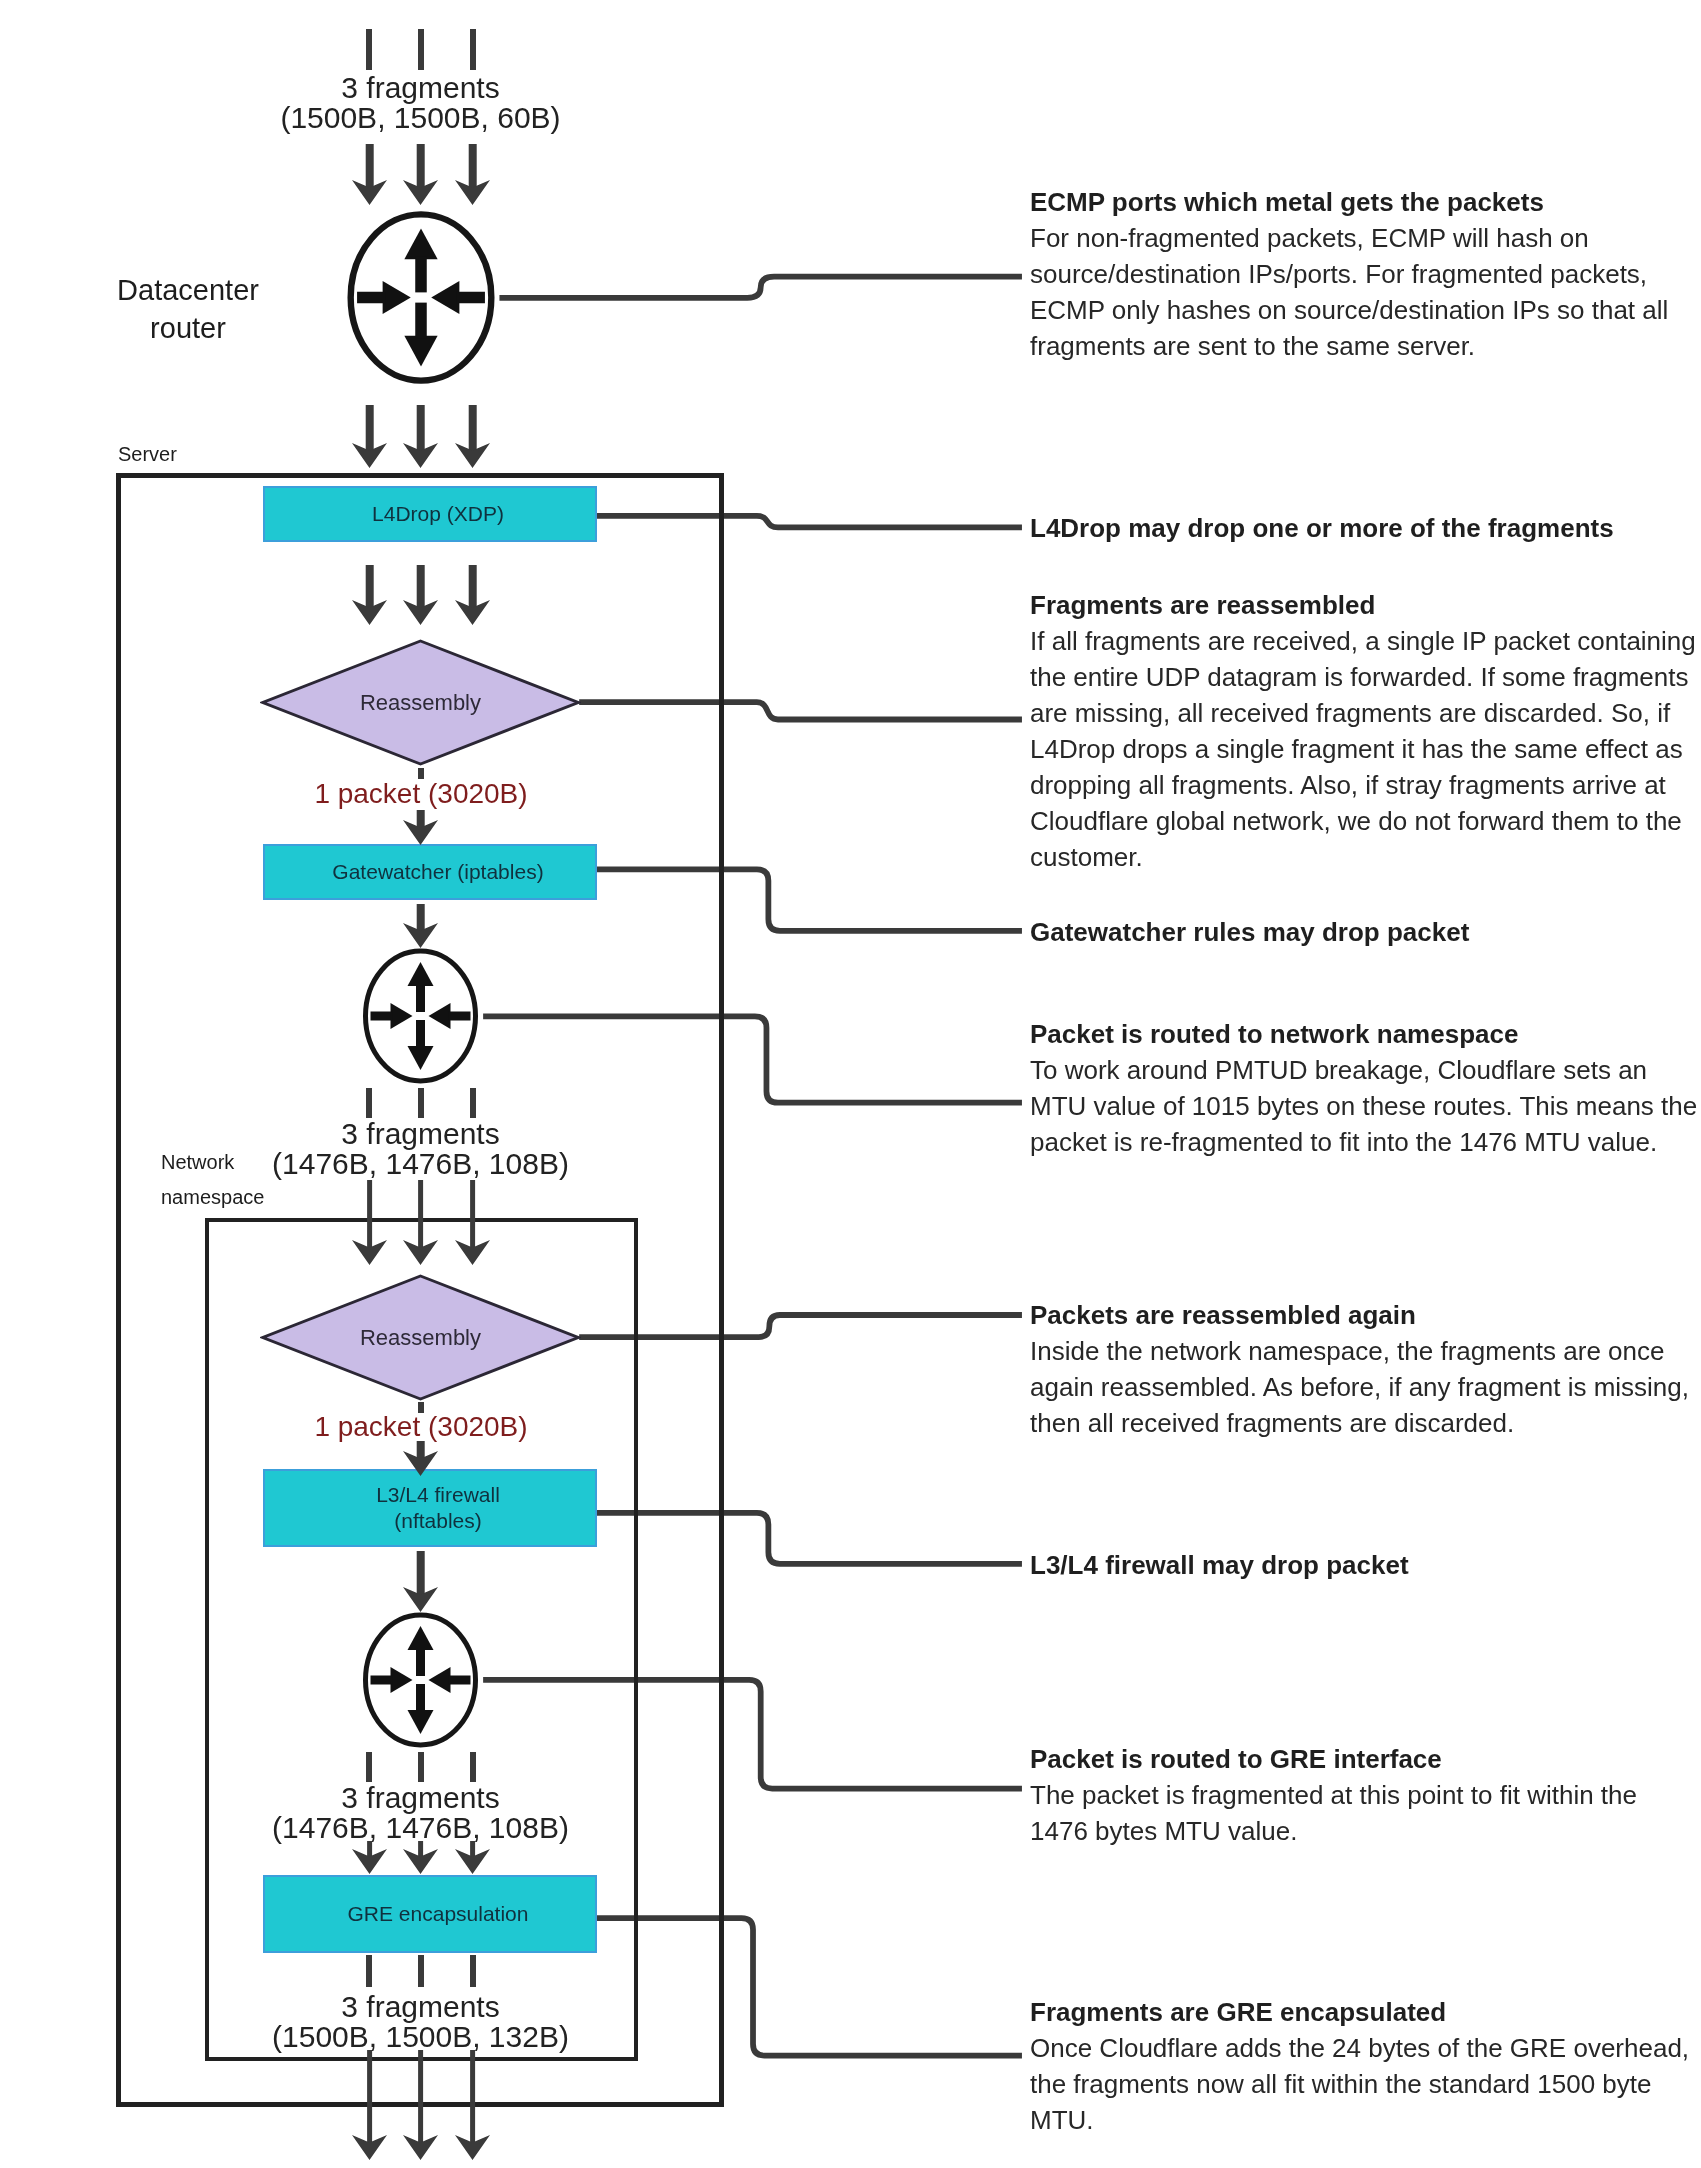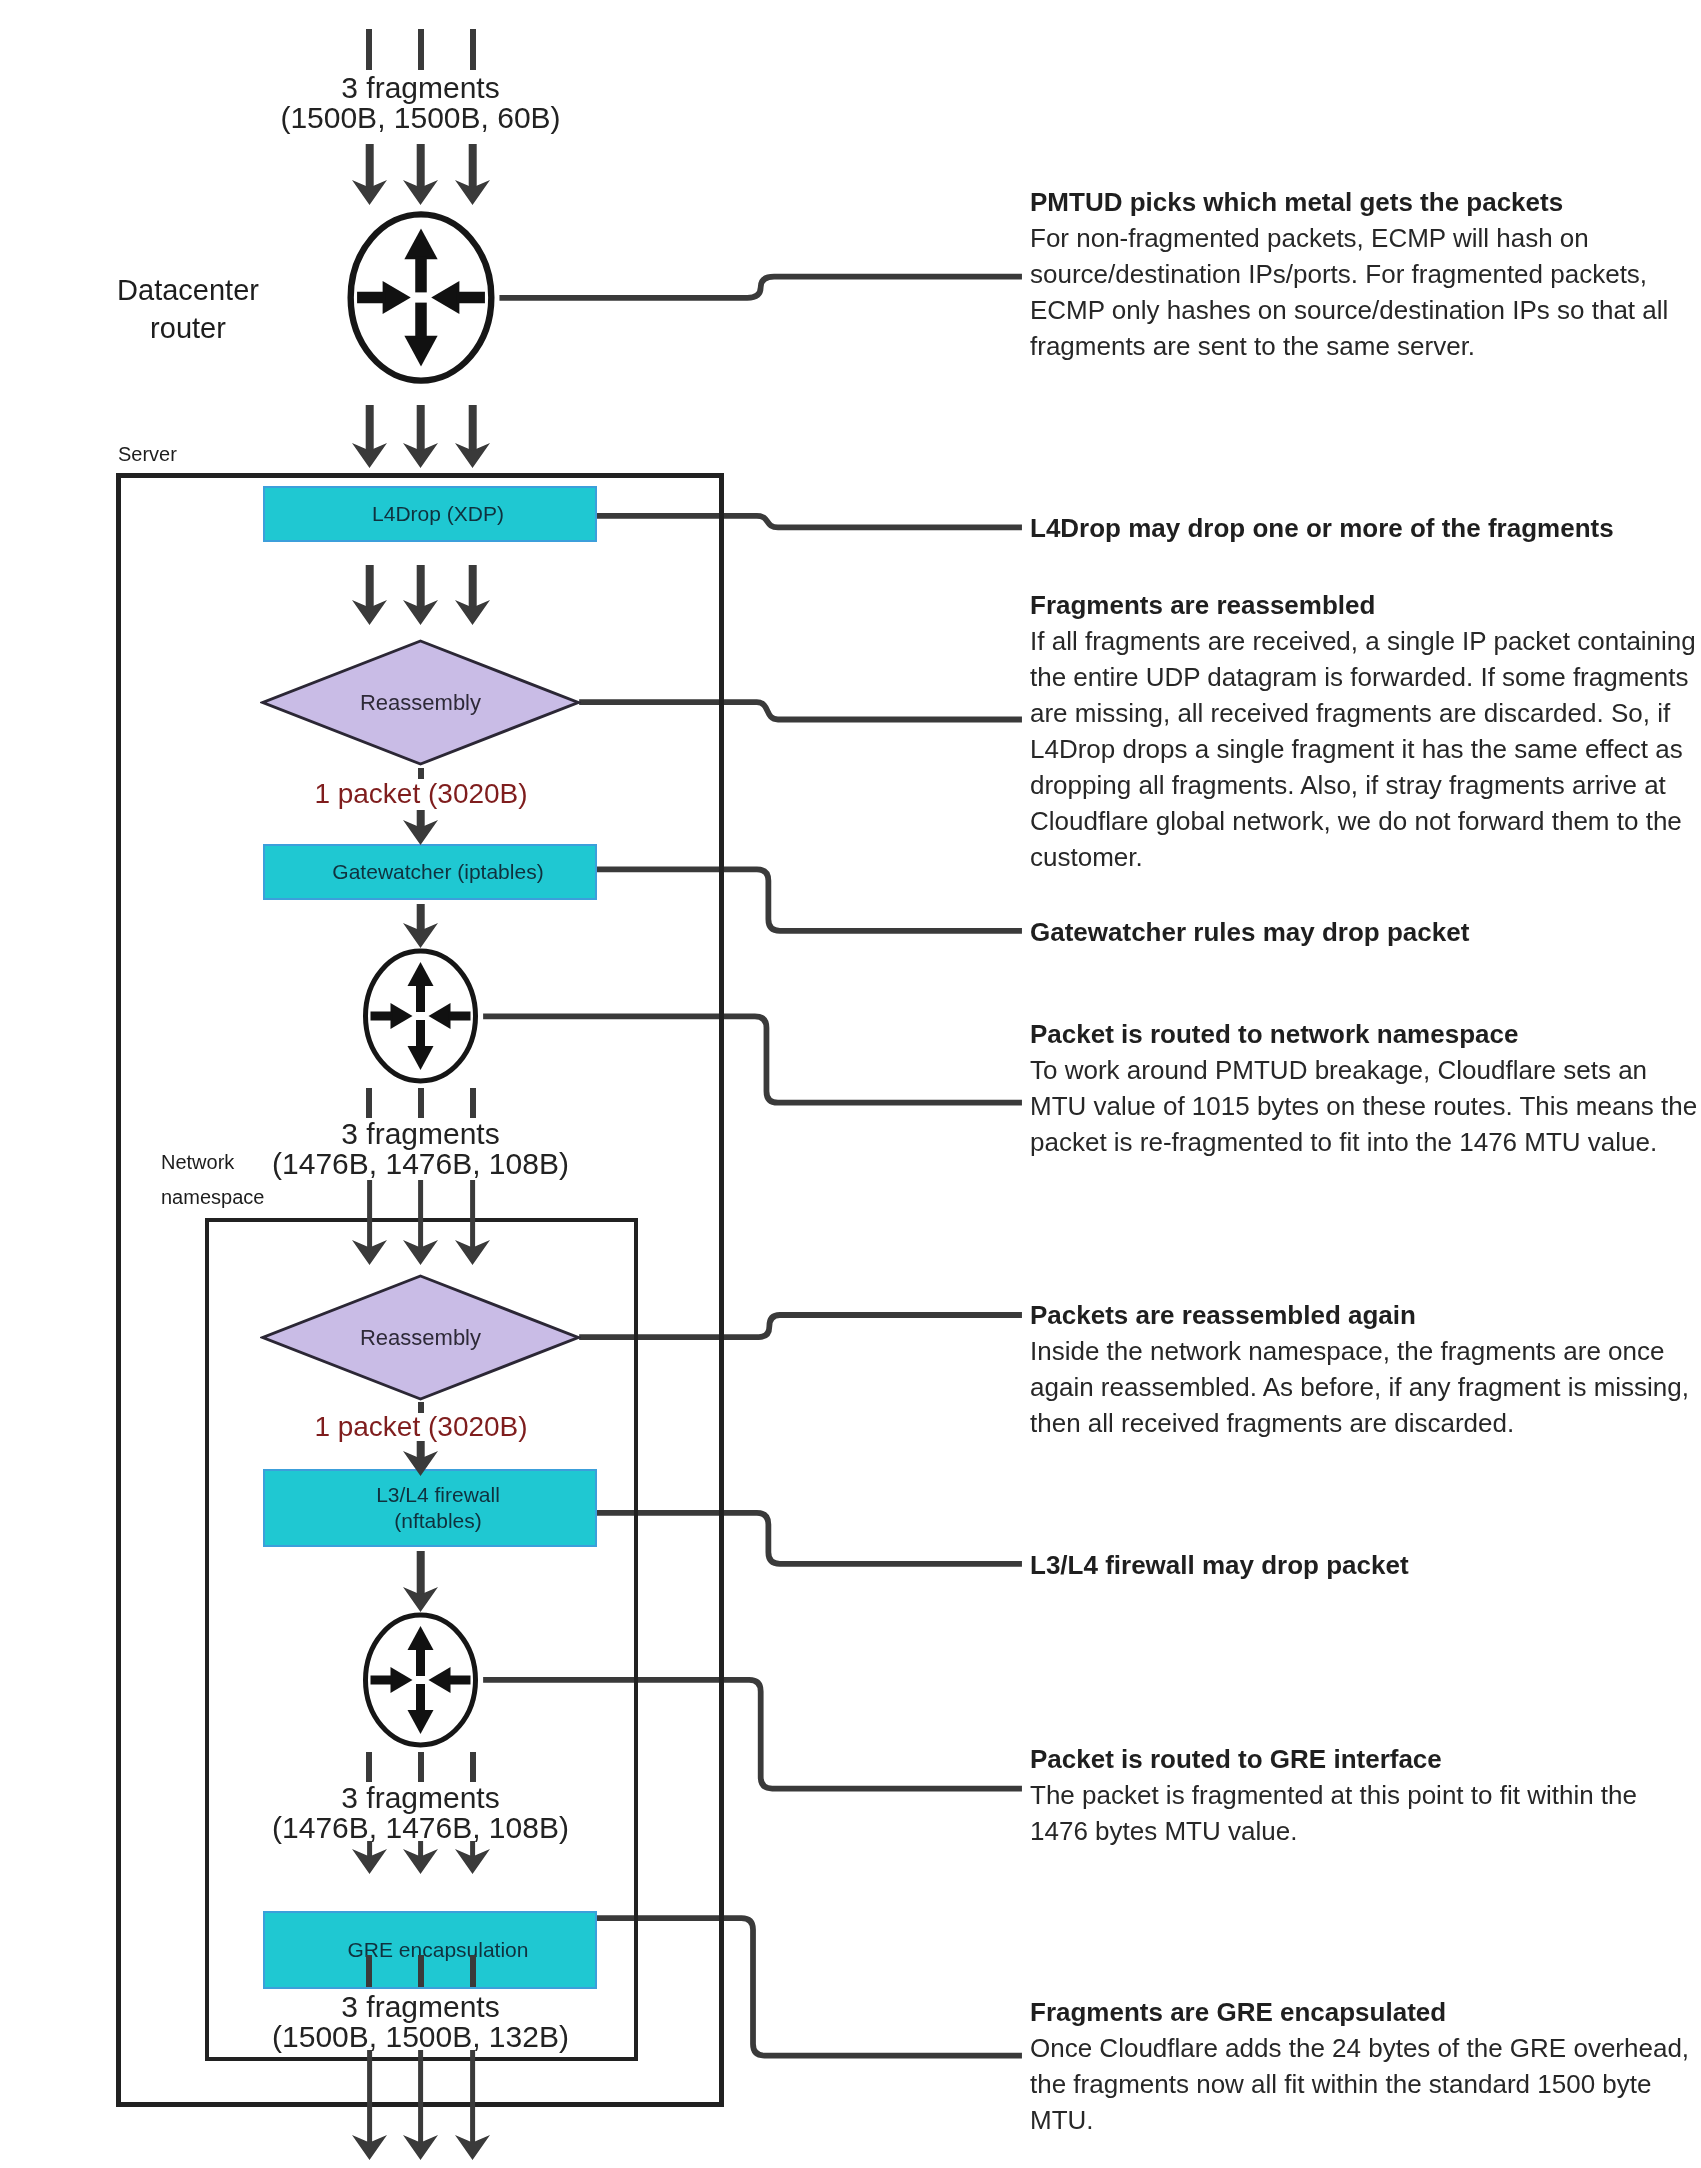--- a/index.html
+++ b/index.html
@@ -165,39 +165,39 @@
 
   <div class="flow-label" style="left:267px;top:1783px;width:307px;">
     <div>3 fragments</div>
     <div>(1476B, 1476B, 108B)</div>
   </div>
 
   <div class="down-arrow thin" style="left:352px;top:1841px;height:33px;"></div>
   <div class="down-arrow thin" style="left:403px;top:1841px;height:33px;"></div>
   <div class="down-arrow thin" style="left:455px;top:1841px;height:33px;"></div>
 
-  <div class="cyan-box" style="left:263px;top:1875px;width:314px;height:74px;margin-top:36px;">
+  <div class="cyan-box" style="left:263px;top:1875px;width:314px;height:74px;">
     <span>GRE encapsulation</span>
   </div>
 
   <div class="dash" style="left:366px;top:1955px;height:32px;"></div>
   <div class="dash" style="left:418px;top:1955px;height:32px;"></div>
   <div class="dash" style="left:470px;top:1955px;height:32px;"></div>
 
   <div class="flow-label" style="left:267px;top:1992px;width:307px;">
     <div>3 fragments</div>
     <div>(1500B, 1500B, 132B)</div>
   </div>
 
   <div class="down-arrow thin" style="left:352px;top:2050px;height:110px;"></div>
   <div class="down-arrow thin" style="left:403px;top:2050px;height:110px;"></div>
   <div class="down-arrow thin" style="left:455px;top:2050px;height:110px;"></div>
 
   <div class="ann" style="top:184px;">
-    <div class="ann-title">PMTUD picks which metal gets the packets</div>
+    <div class="ann-title">ECMP ports which metal gets the packets</div>
     <div class="ann-body">For non-fragmented packets, ECMP will hash on source/destination IPs/ports. For fragmented packets, ECMP only hashes on source/destination IPs so that all fragments are sent to the same server.</div>
   </div>
   <div class="ann" style="top:510px;">
     <div class="ann-title">L4Drop may drop one or more of the fragments</div>
   </div>
   <div class="ann" style="top:587px;">
     <div class="ann-title">Fragments are reassembled</div>
     <div class="ann-body">If all fragments are received, a single IP packet containing the entire UDP datagram is forwarded. If some fragments are missing, all received fragments are discarded. So, if L4Drop drops a single fragment it has the same effect as dropping all fragments. Also, if stray fragments arrive at Cloudflare global network, we do not forward them to the customer.</div>
   </div>
   <div class="ann" style="top:914px;">

